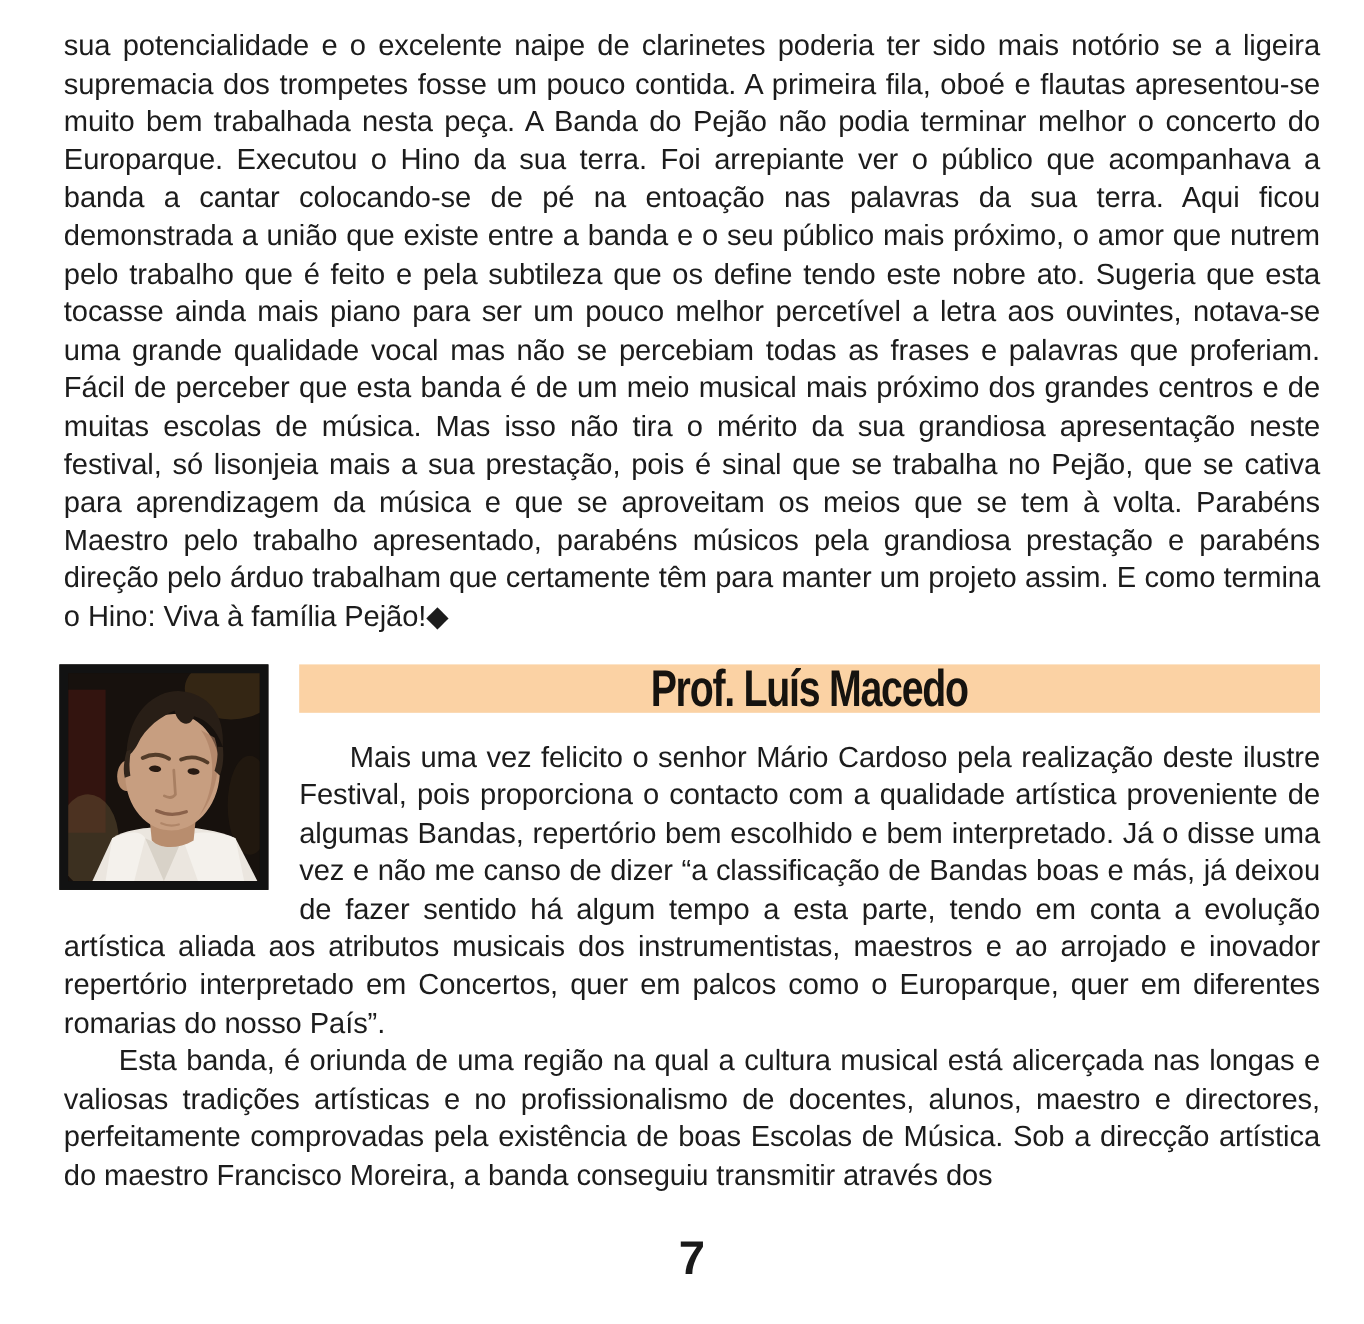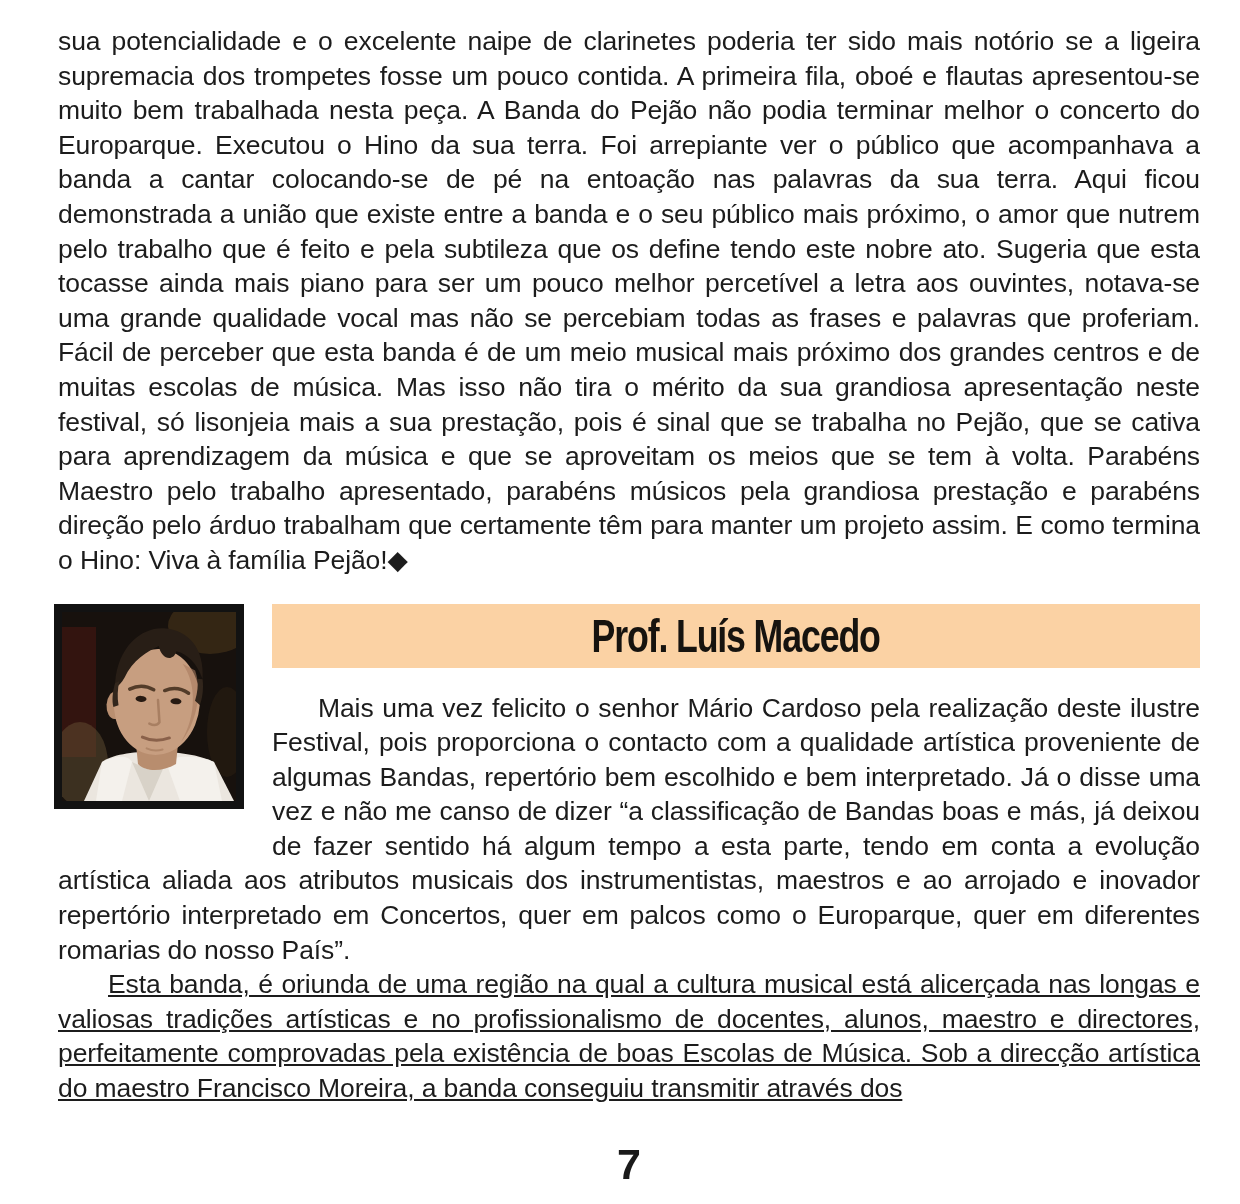--- a/index.html
+++ b/index.html
@@ -25,37 +25,37 @@
   .photo-frame {
     float:left;
     width:174px; height:189px;
     border:8px solid #121212;
     margin:0 28px 22px -4px;
     background:#17110d;
   }
   .photo-frame svg { display:block; width:100%; height:100%; }
   .title-bar {
     overflow:hidden;               
-    height:64px;
+    height:44px;
     margin-top:23px;
     margin-right:-22px;
     background:#fbd2a4;
     display:flex; align-items:center; justify-content:center;
   }
   .title-text {
     font-weight:bold;
     font-size:47px;
     letter-spacing:-1.5px;
     transform:scaleX(0.76);
     transform-origin:center;
     white-space:nowrap;
     color:#16130f;
   }
   .para-2 { margin-top:23px; text-indent:46px; }
-  .para-3 { margin-top:0; text-indent:50px;text-decoration:underline; }
+  .para-3 { margin-top:0; text-indent:50px; }
   .page-number {
     text-align:center;
     font-size:43px;
     font-weight:bold;
     margin-top:34px;
     color:#1a1a1a;
   }
 </style>
 </head>
 <body>

